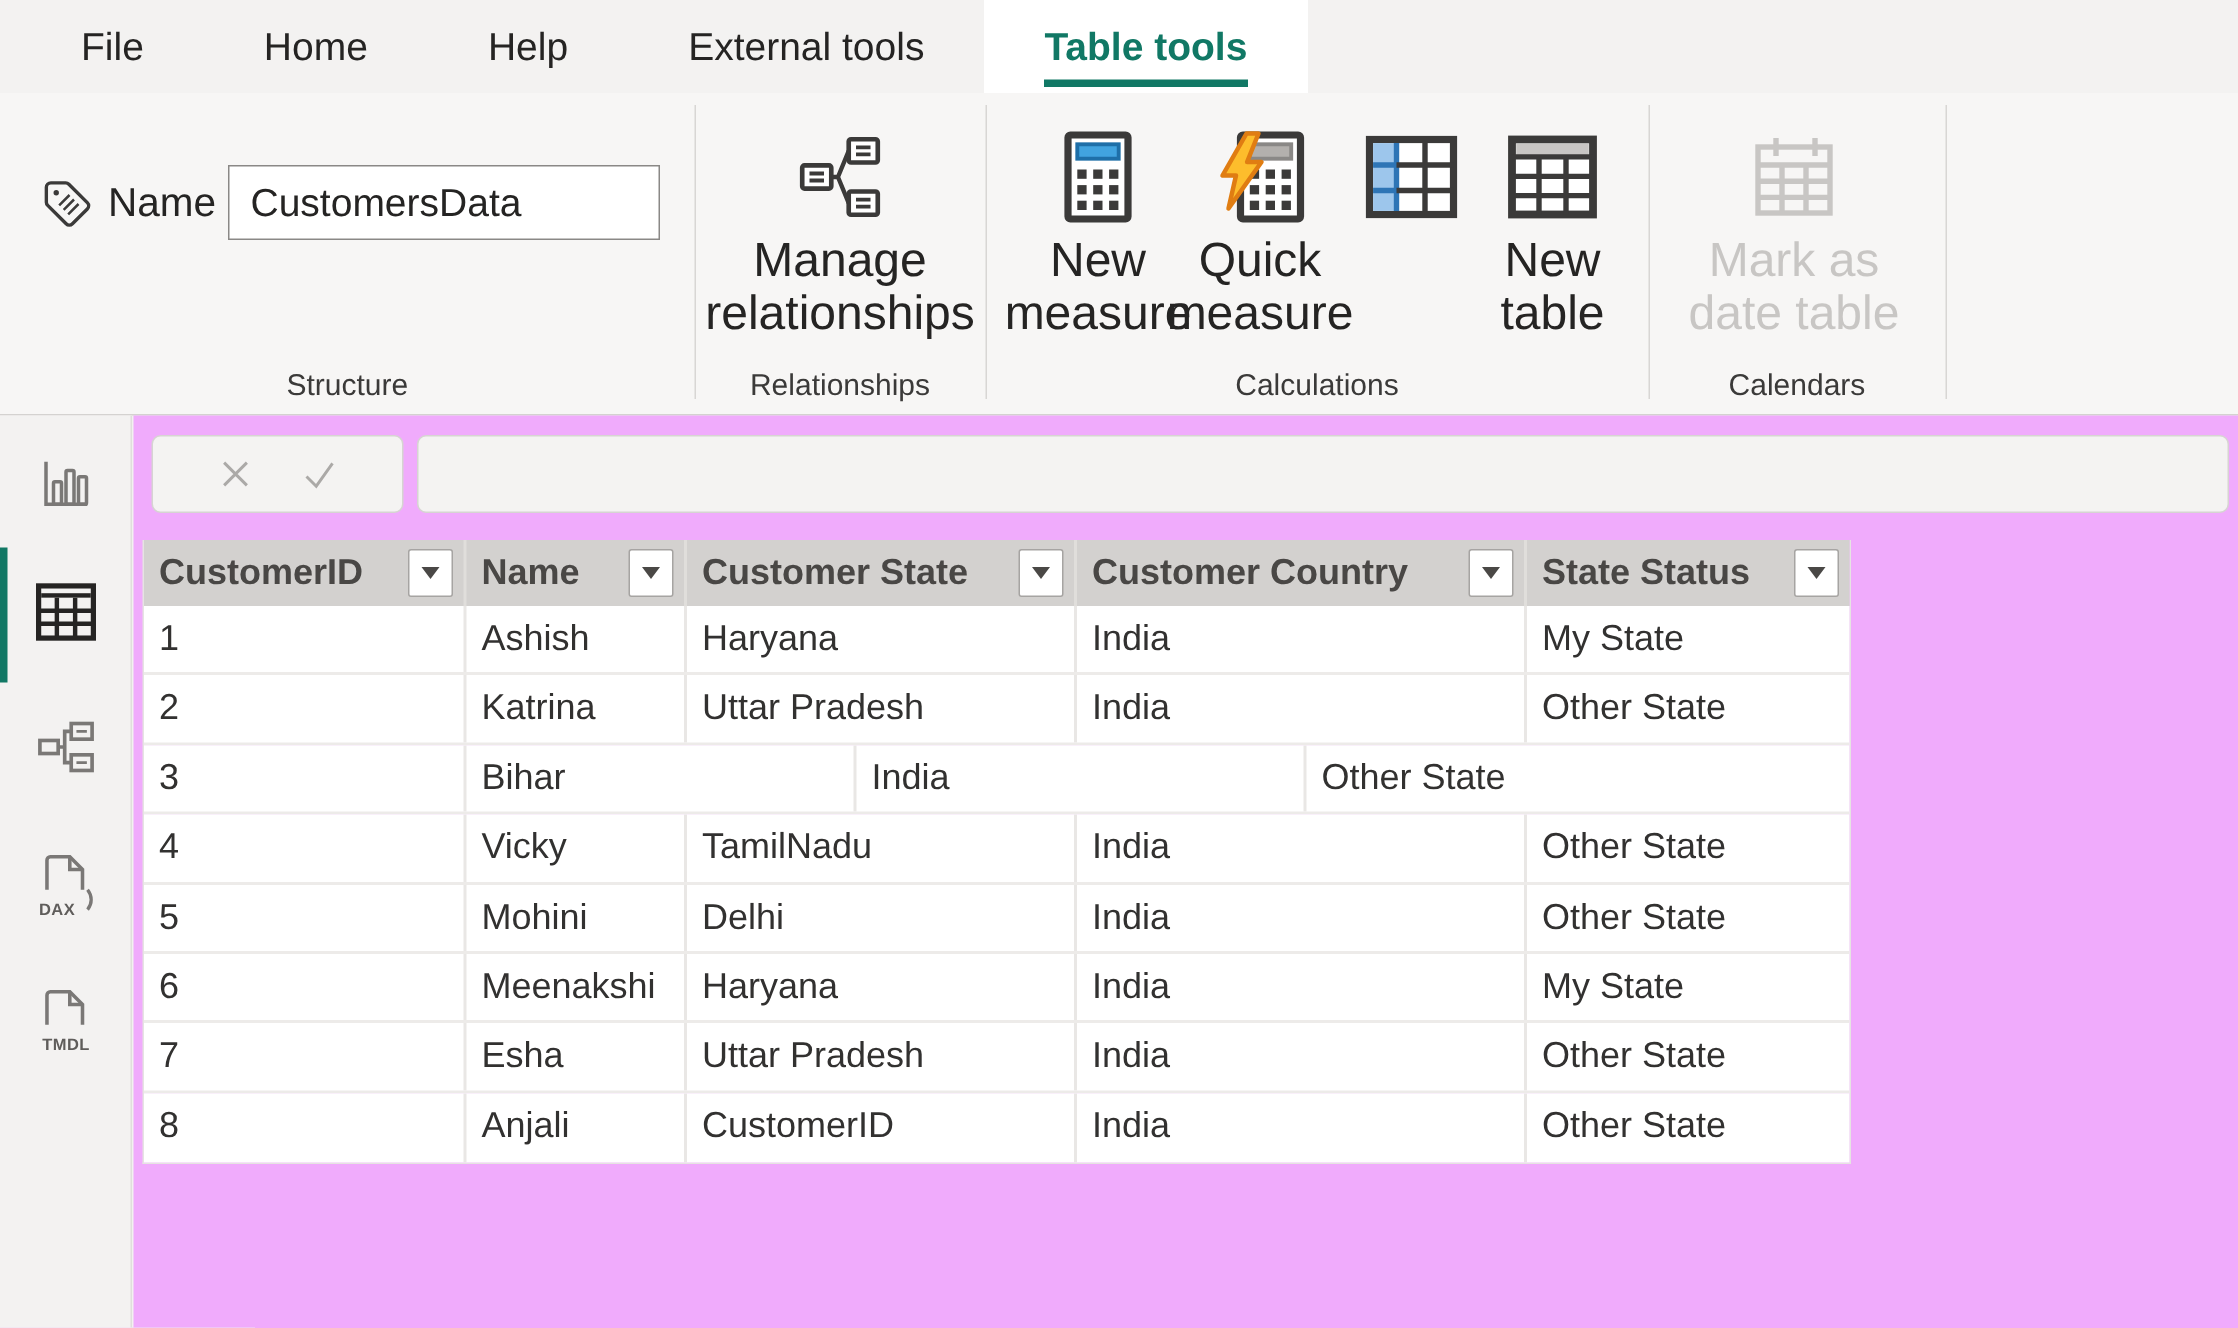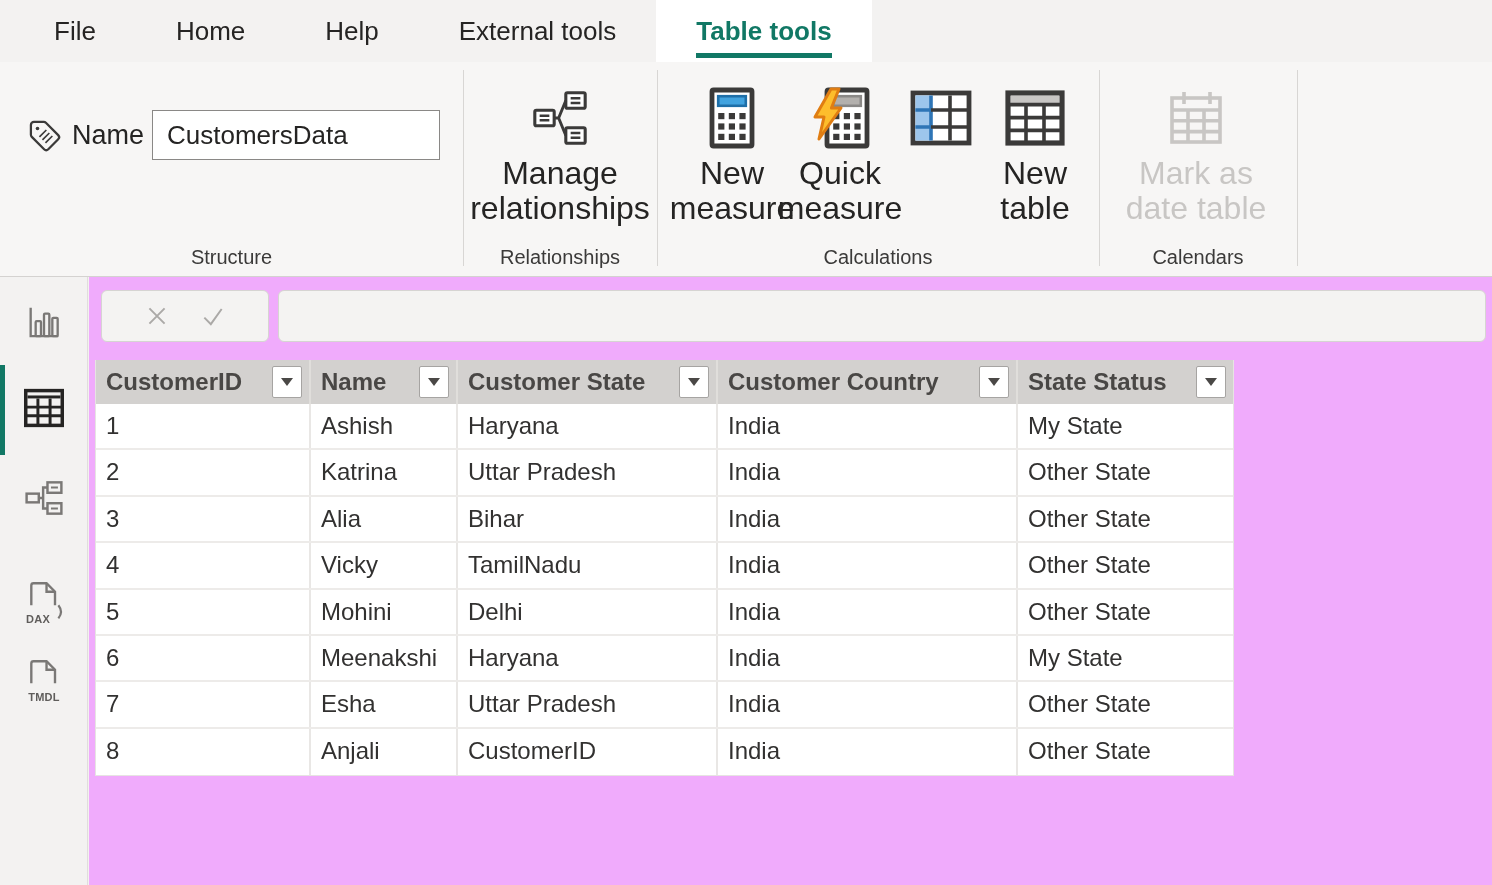--- a/index.html
+++ b/index.html
@@ -213,21 +213,21 @@
       <svg width="42" height="40" viewBox="0 0 24 23" fill="none" stroke="#7a7876" stroke-width="1.4">
         <rect x="2" y="9" width="7" height="5"></rect>
         <rect x="14" y="2.5" width="8" height="6"></rect>
         <rect x="14" y="14.5" width="8" height="6"></rect>
         <path d="M16 5.5h4M16 17.5h4" stroke-width="1.1"></path>
         <path d="M9 11.5h2.5M11.5 11.5V5.5H14M11.5 11.5v6H14"></path>
       </svg>
     </span>
   </div>
 
-  <div class="side-item" style="top:300px;">
+  <div class="side-item" style="top:288px;">
     <span class="icon-wrap">
       <svg width="44" height="44" viewBox="0 0 26 26" fill="none" stroke="#7a7876" stroke-width="1.4">
         <path d="M5.5 15.5V3.8c0-.7.6-1.3 1.3-1.3h7.7l5 5v8"></path>
         <path d="M14.5 2.5v5h5"></path>
         <path d="M21.5 15.5c1.9 2.4 1.9 5.4 0 7.8" stroke-width="1.3"></path>
       </svg>
       <span class="icon-text" style="left:-6px;">DAX</span>
     </span>
   </div>
 
@@ -305,21 +305,20 @@
     </div>
     <div class="tr">
       <div class="td c0">2</div>
       <div class="td c1">Katrina</div>
       <div class="td c2">Uttar Pradesh</div>
       <div class="td c3">India</div>
       <div class="td c4">Other State</div>
     </div>
     <div class="tr">
       <div class="td c0">3</div>
-      <div class="td c1">Alia</div>
       <div class="td c2">Bihar</div>
       <div class="td c3">India</div>
       <div class="td c4">Other State</div>
     </div>
     <div class="tr">
       <div class="td c0">4</div>
       <div class="td c1">Vicky</div>
       <div class="td c2">TamilNadu</div>
       <div class="td c3">India</div>
       <div class="td c4">Other State</div>

